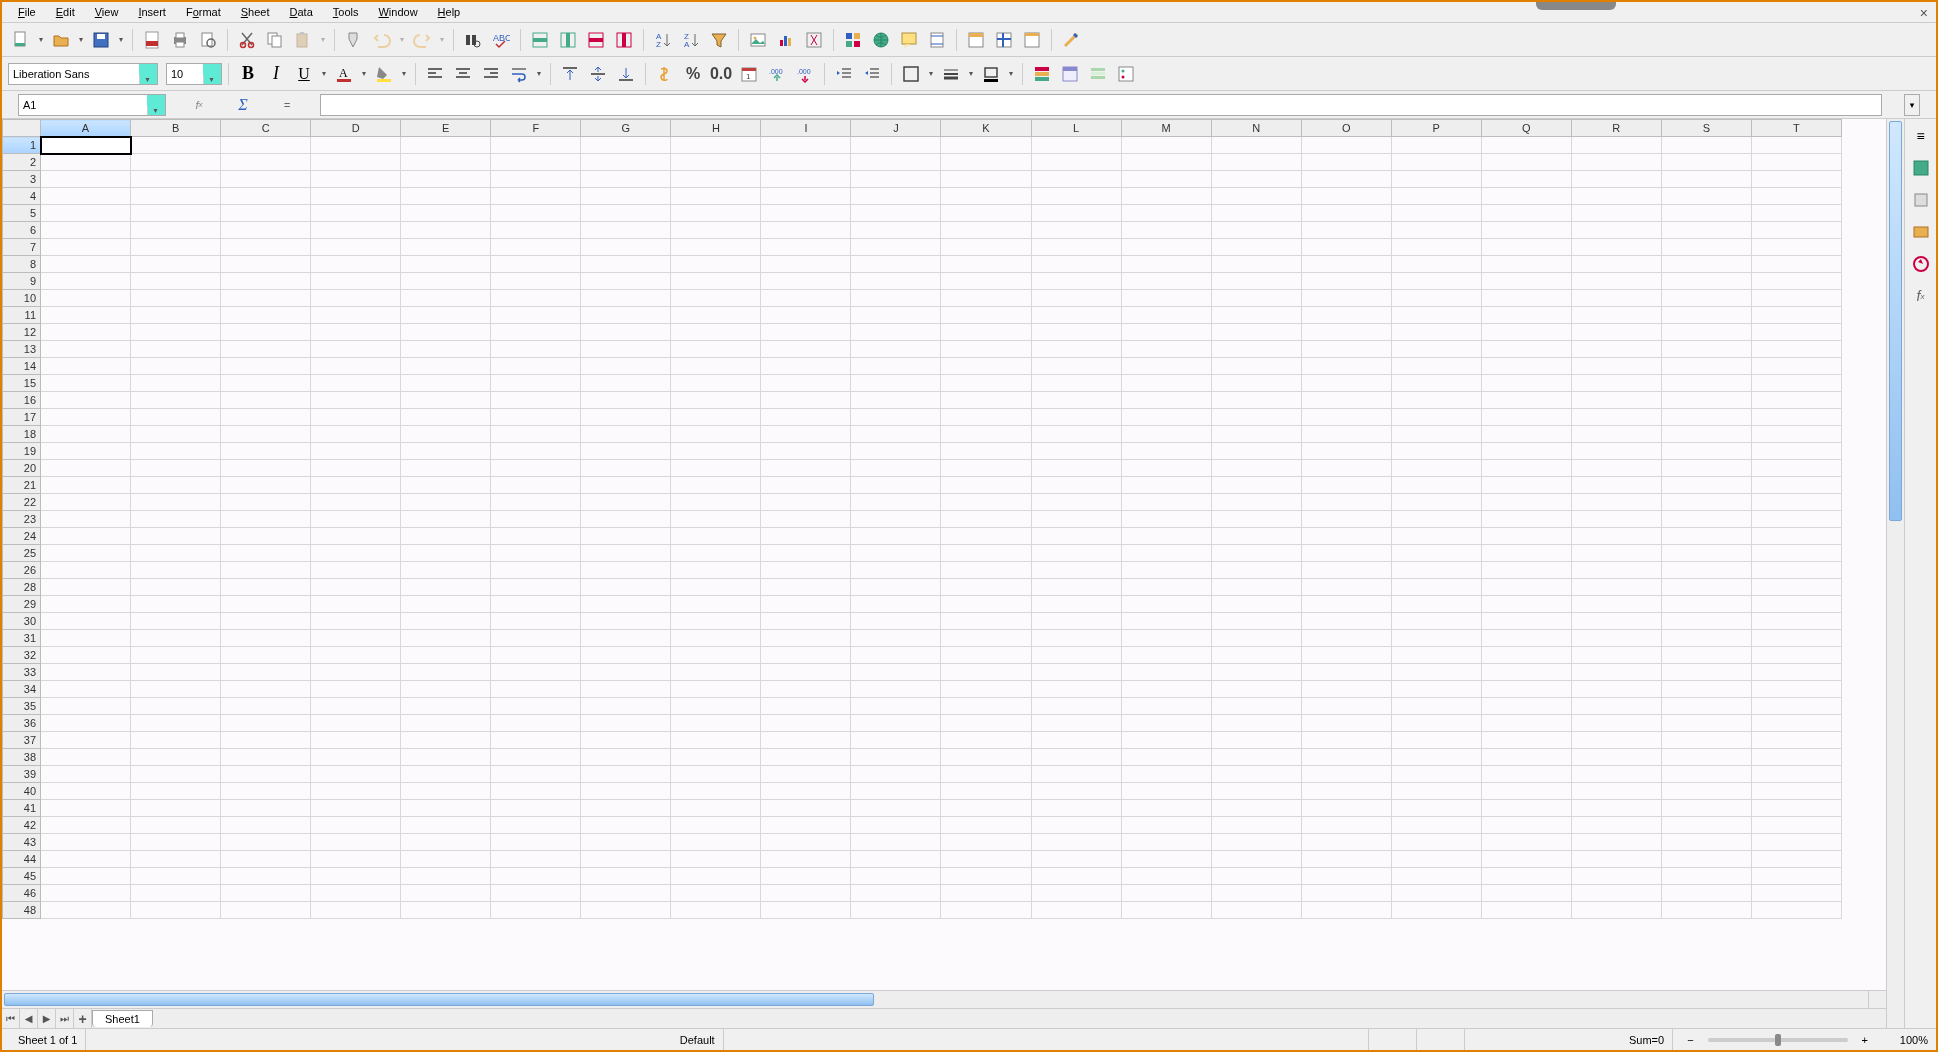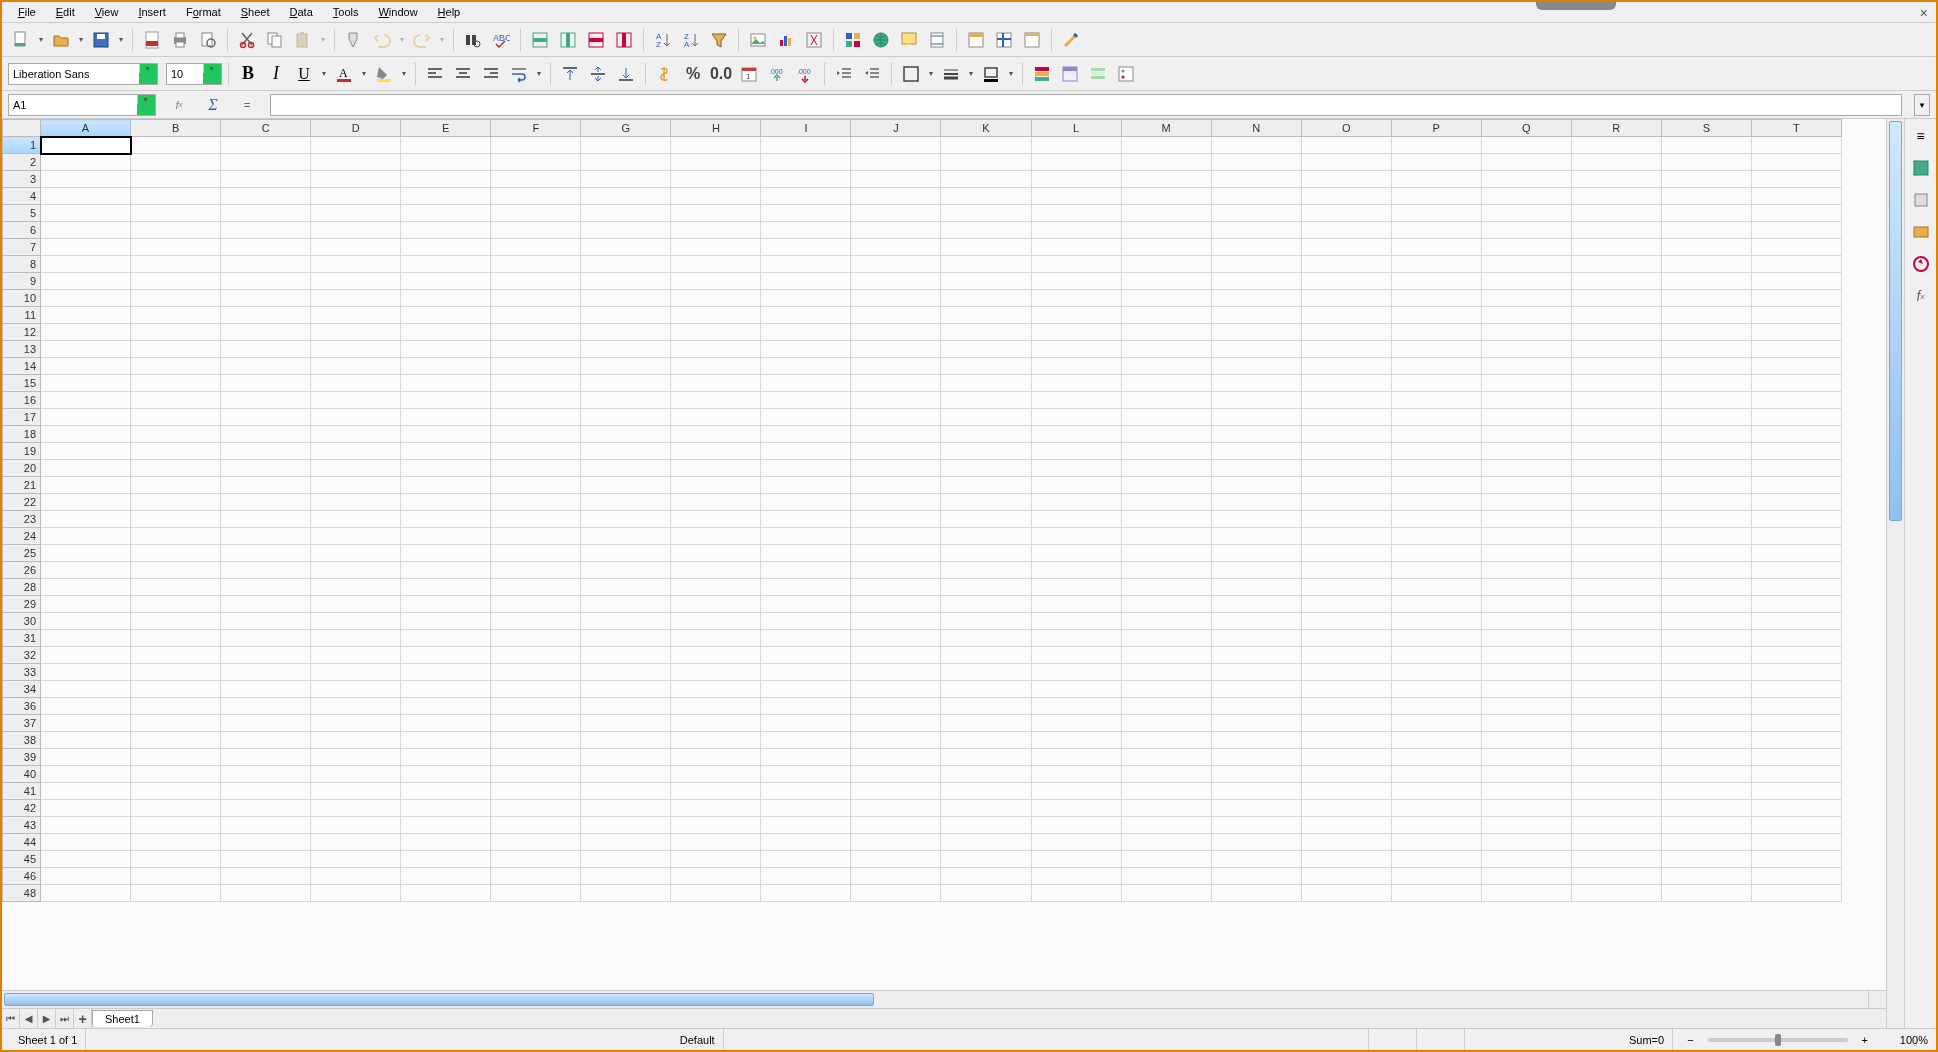--- a/index.html
+++ b/index.html
@@ -7,24 +7,24 @@
 .menubar { display: flex; align-items: center; padding: 2px 8px; background: #f0f0f0; border-bottom: 1px solid #ccc; gap: 4px; position: relative; }
 .menubar .menu-item { padding: 2px 8px; cursor: pointer; }
 .menubar .menu-item u { text-decoration: underline; }
 .menubar .close-x { position: absolute; right: 8px; top: 3px; font-size: 14px; cursor: pointer; color: #555; }
 .menubar .grip { position: absolute; right: 320px; top: 0; width: 80px; height: 8px; background: #888; border-radius: 0 0 6px 6px; }
 .toolbar { display: flex; align-items: center; padding: 2px 6px; background: #f0f0f0; border-bottom: 1px solid #ccc; gap: 2px; height: 34px; }
 .tb-btn { width: 26px; height: 26px; display: flex; align-items: center; justify-content: center; cursor: pointer; border-radius: 3px; font-size: 16px; }
 .tb-btn svg { width: 18px; height: 18px; }
 .tb-sep { width: 1px; height: 22px; background: #ccc; margin: 0 4px; }
 .dd-arrow { width: 10px; display: flex; align-items: center; justify-content: center; font-size: 8px; color: #555; cursor: pointer; }
-.combo { display: flex; align-items: flex-start; border: 1px solid #aaa; background: #22c55e; height: 22px; }
+.combo { display: flex; align-items: flex-end; border: 1px solid #aaa; background: #5eead4; height: 22px; }
 .combo input { border: none; outline: none; padding: 0 4px; height: 20px; font-size: 11px; }
 .combo .dd { width: 16px; text-align: center; border-left: 1px solid #ccc; cursor: pointer; font-size: 8px; color: #555; }
-.formula-bar { display: flex; align-items: center; padding: 2px 6px; background: #f0f0f0; border-bottom: 1px solid #ccc; gap: 12px; height: 28px; }
+.formula-bar { display: flex; align-items: center; padding: 2px 16px; background: #f0f0f0; border-bottom: 1px solid #ccc; gap: 22px; height: 28px; }
 .formula-bar .name-box { width: 148px; }
 .formula-bar .fx-btn { width: 22px; height: 22px; display: flex; align-items: center; justify-content: center; cursor: pointer; font-style: italic; color: #666; }
 .formula-bar .formula-input { flex: 1; border: 1px solid #aaa; height: 22px; padding: 0 4px; background: #fff; }
 .formula-bar .expand-btn { width: 16px; height: 22px; border: 1px solid #aaa; display:flex;align-items:center;justify-content:center;font-size:9px;cursor:pointer; }
 .main-area { display: flex; flex: 1; overflow: hidden; }
 .sheet-container { flex: 1; display: flex; flex-direction: column; overflow: hidden; position: relative; }
 .grid-wrap { flex: 1; overflow: hidden; position: relative; background:#fcfafd; }
 table.grid { border-collapse: collapse; table-layout: fixed; width: 1840px; }
 table.grid th, table.grid td { border: 1px solid #d8d8d8; font-weight: normal; }
 table.grid .corner { width: 38px; height: 17px; background: #eee; border:1px solid #bcbcbc; }
@@ -1258,20 +1258,43 @@
               <td class="cell"></td>
               <td class="cell"></td>
               <td class="cell"></td>
               <td class="cell"></td>
               <td class="cell"></td>
               <td class="cell"></td>
               <td class="cell"></td>
               <td class="cell"></td>
             </tr>
             <tr>
+              <th class="row-h">35</th>
+              <td class="cell"></td>
+              <td class="cell"></td>
+              <td class="cell"></td>
+              <td class="cell"></td>
+              <td class="cell"></td>
+              <td class="cell"></td>
+              <td class="cell"></td>
+              <td class="cell"></td>
+              <td class="cell"></td>
+              <td class="cell"></td>
+              <td class="cell"></td>
+              <td class="cell"></td>
+              <td class="cell"></td>
+              <td class="cell"></td>
+              <td class="cell"></td>
+              <td class="cell"></td>
+              <td class="cell"></td>
+              <td class="cell"></td>
+              <td class="cell"></td>
+              <td class="cell"></td>
+            </tr>
+            <tr>
               <th class="row-h">36</th>
               <td class="cell"></td>
               <td class="cell"></td>
               <td class="cell"></td>
               <td class="cell"></td>
               <td class="cell"></td>
               <td class="cell"></td>
               <td class="cell"></td>
               <td class="cell"></td>
               <td class="cell"></td>

